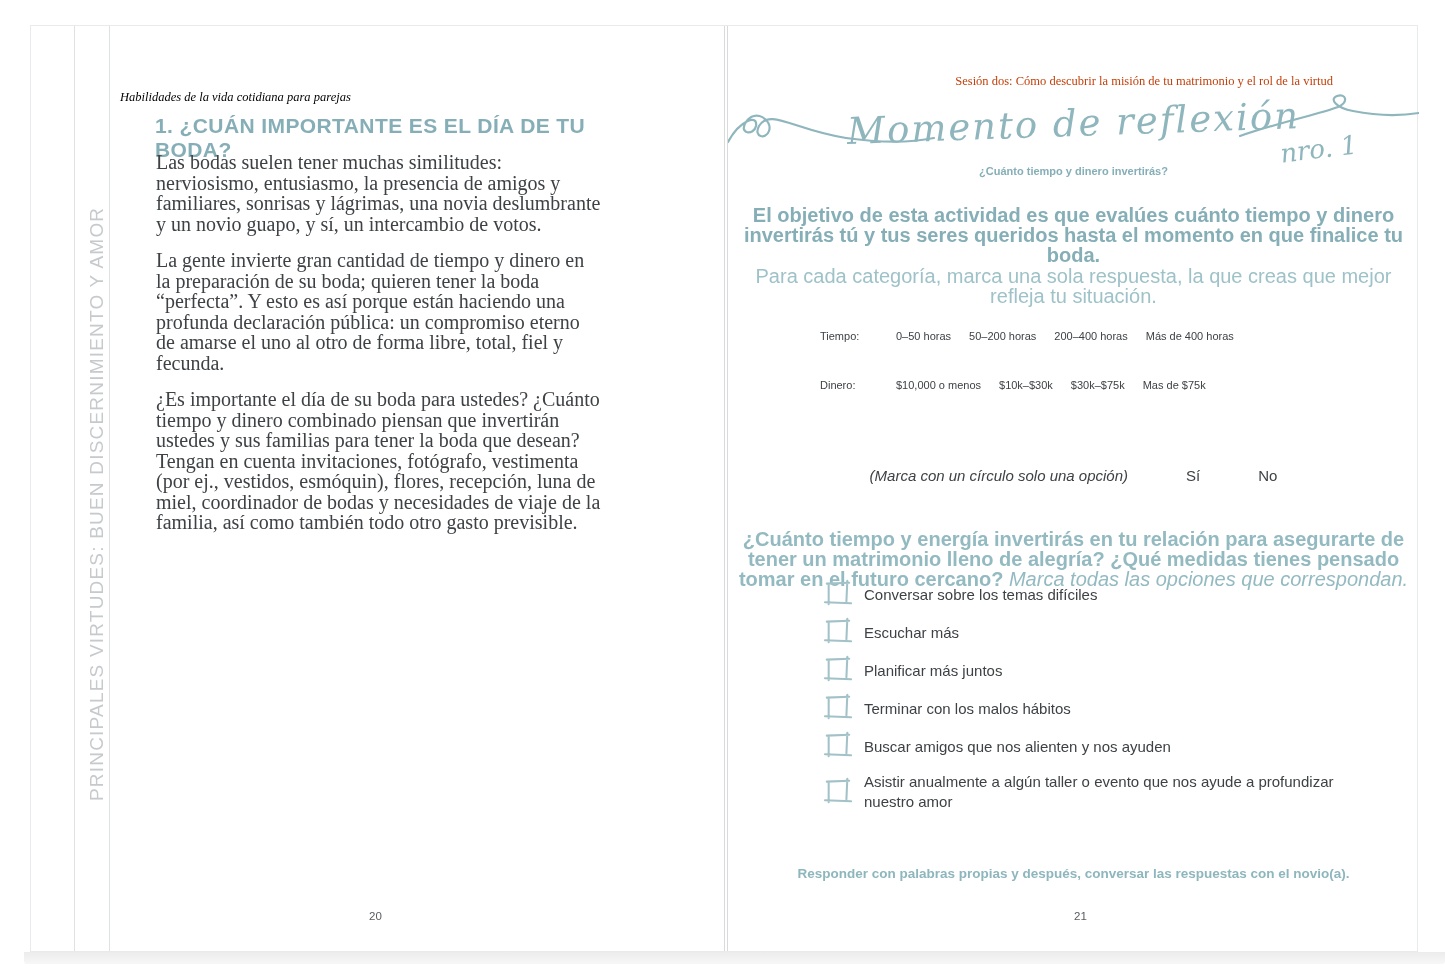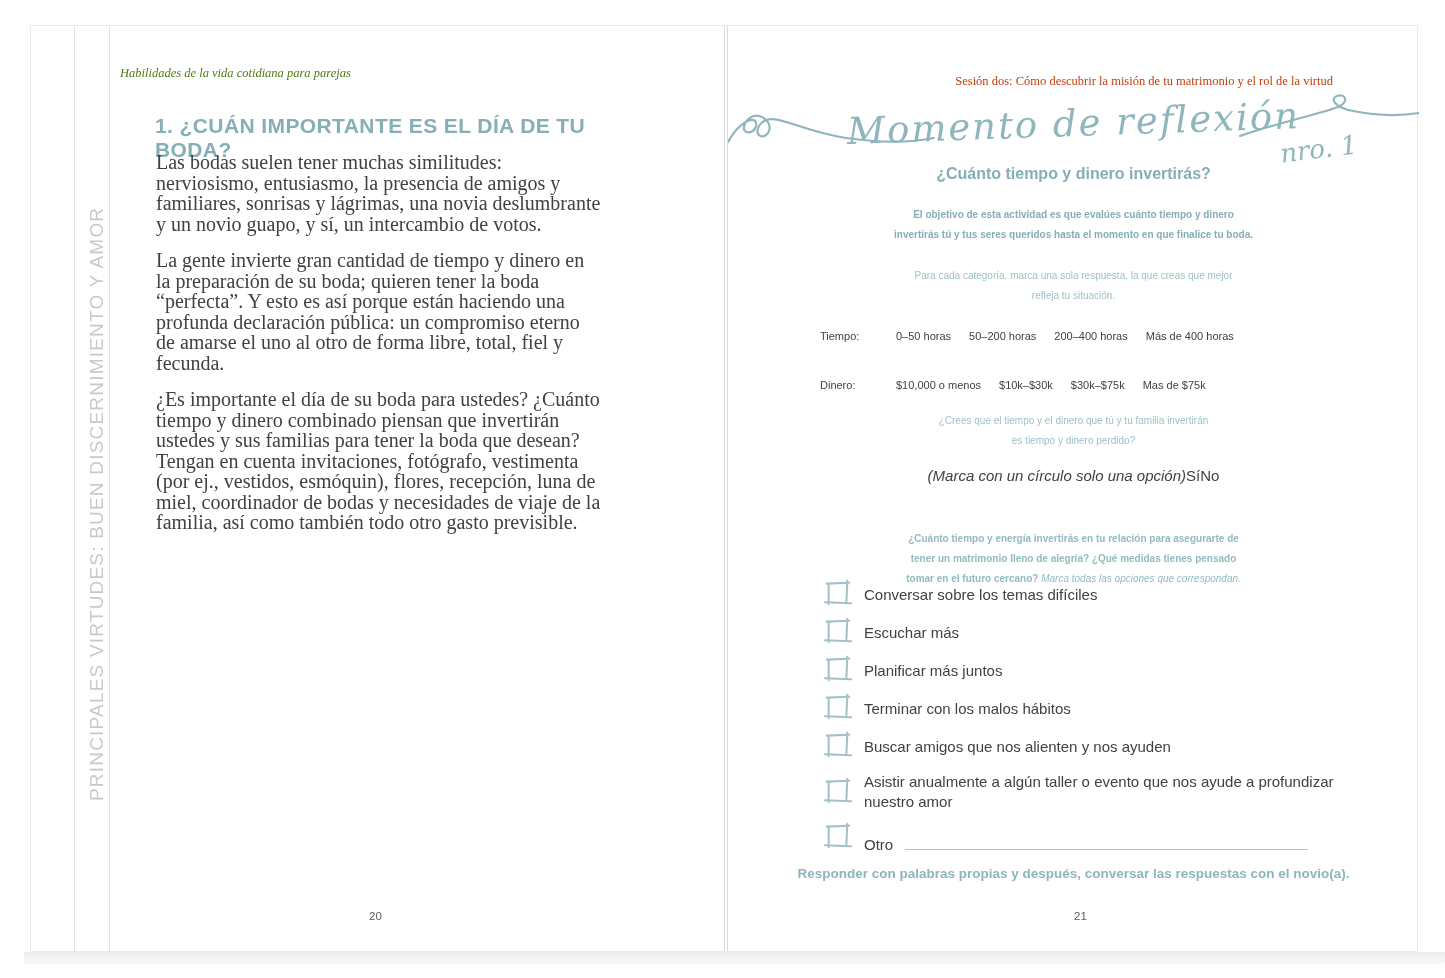--- a/index.html
+++ b/index.html
@@ -12,23 +12,23 @@
                 background:linear-gradient(#ececed,#f7f7f7); border-radius:0 0 3px 3px; }
 
   
   .page-left { position:absolute; left:0; top:0; width:693px; height:925px; }
   .vline1 { position:absolute; left:43px; top:0; width:1px; height:100%; background:#e0e1e2; }
   .vline2 { position:absolute; left:78px; top:0; width:1px; height:100%; background:#e0e1e2; }
   .vertical-text { position:absolute; left:-210px; top:480px; width:560px; height:30px;
                    transform:rotate(-90deg); transform-origin:center;
                    color:#c7cacc; font-size:19px; letter-spacing:1.2px;
                    white-space:nowrap; text-align:left; }
-  .lp-header { position:absolute; left:89px; top:40px;
+  .lp-header { position:absolute; left:89px; top:64px;
                font-family:"Liberation Serif", serif; font-style:italic;
-               font-size:12.5px; color:#4d7c0f; }
+               font-size:12.5px; color:#000000; }
   .lp-title { position:absolute; left:124px; top:88px; width:470px;
               color:#85aeb7; font-size:21px; font-weight:bold; letter-spacing:0.4px; }
   .lp-body { position:absolute; left:125px; top:126px; width:447px;
              font-family:"Liberation Serif", serif; font-size:20px;
              line-height:20.5px; color:#3e4245; }
   .lp-body p { margin-bottom:16px; }
   .pagenum { position:absolute; font-size:11.5px; color:#5a5c5e; }
   .pagenum-left { left:338px; top:884px; }
 
   
@@ -39,38 +39,38 @@
                font-family:"Liberation Serif", serif; font-size:12.5px; color:#c2410c; }
   .deco-swirl { position:absolute; left:0; top:68px; width:691px; height:92px; }
   .script-title { position:absolute; left:0; right:0; top:76px; text-align:center;
                   font-family:"DejaVu Serif", serif; font-style:italic;
                   font-size:37px; color:#8fb6bd; letter-spacing:2px;
                   transform:rotate(-2deg); }
   .script-nro { position:absolute; left:552px; top:108px;
                 font-family:"DejaVu Serif", serif; font-style:italic;
                 font-size:26px; color:#8fb6bd; transform:rotate(-7deg); }
   .rp-subtitle { position:absolute; left:0; right:0; top:139px; text-align:center;
-                 color:#85aeb7; font-size:16px; font-weight:bold; }
+                 color:#85aeb7; font-size:11px; font-weight:bold; }
   .teal-block { position:absolute; left:0; right:0; text-align:center;
-                white-space:pre-line; color:#85aeb7; font-size:10px;
+                white-space:pre-line; color:#85aeb7; font-size:20px;
                 line-height:20px; }
   .tb-bold { font-weight:bold; }
   .tb-light { color:#9ec2c8; }
   .objective { top:179px; }
   .instruction { top:240px; }
   .question2 { top:385px; }
   .question3 { top:483px; font-weight:bold; color:#93bac1; }
   .question3 .q3-italic { font-style:italic; font-weight:normal; }
   .opt-row { position:absolute; left:92px; display:flex; align-items:baseline;
              gap:18px; font-size:11px; color:#3e4245; }
   .opt-row .opt-label { width:58px; }
   .row-tiempo { top:304px; }
   .row-dinero { top:353px; }
   .circle-row { position:absolute; left:0; right:0; top:441px; display:flex;
-                justify-content:center; align-items:flex-start; 
+                justify-content:center; align-items:flex-start; gap:58px;
                 font-size:15px; color:#3e4245; }
   .circle-note { font-style:italic; }
   .checklist { position:absolute; left:96px; top:553px; width:530px; }
   .check-item { display:flex; align-items:center; gap:12px; margin-bottom:10px; }
   .check-box { flex:0 0 28px; height:30px; margin-top:-2px; }
   .check-label { font-size:15px; color:#3e4245; line-height:20px;
                  white-space:pre-line; padding-top:3px; }
   .otro-item { align-items:baseline; width:484px; }
   .otro-item .check-label { white-space:nowrap; }
   .otro-line { flex:1 1 auto; border-bottom:1px solid #a9c6cc; height:17px; }
@@ -133,22 +133,20 @@
     </div>
 
     <div class="opt-row row-dinero">
       <span class="opt-label">Dinero:</span>
       <span>$10,000 o menos</span>
       <span>$10k–$30k</span>
       <span>$30k–$75k</span>
       <span>Mas de $75k</span>
     </div>
 
-    <div class="teal-block tb-light question2">¿Crees que el tiempo y el dinero que tú y tu familia invertirán
-es tiempo y dinero perdido?</div>
 
     <div class="circle-row">
       <span class="circle-note">(Marca con un círculo solo una opción)</span>
       <span>Sí</span>
       <span>No</span>
     </div>
 
     <div class="teal-block question3">
       <span>¿Cuánto tiempo y energía invertirás en tu relación para asegurarte de
 tener un matrimonio lleno de alegría? ¿Qué medidas tienes pensado
@@ -194,27 +192,20 @@
       </div>
 
       <div class="check-item">
         <svg class="check-box" viewBox="0 0 30 30" fill="none">
           <path d="M3,6 L27,5 M25,3 L24,25 M29,27 L1,26 M5,28 L5,7" stroke="#a3c2c8" stroke-width="2.2" stroke-linecap="round"></path>
         </svg>
         <span class="check-label">Asistir anualmente a algún taller o evento que nos ayude a profundizar
 nuestro amor</span>
       </div>
 
-      <div class="check-item otro-item">
-        <svg class="check-box" viewBox="0 0 30 30" fill="none">
-          <path d="M3,6 L27,5 M25,3 L24,25 M29,27 L1,26 M5,28 L5,7" stroke="#a3c2c8" stroke-width="2.2" stroke-linecap="round"></path>
-        </svg>
-        <span class="check-label">Otro</span>
-        <span class="otro-line"></span>
-      </div>
 
     </div>
 
     <div class="rp-footer">Responder con palabras propias y después, conversar las respuestas con el novio(a).</div>
 
     <div class="pagenum pagenum-right">21</div>
   </div>
 
 </div>
 

